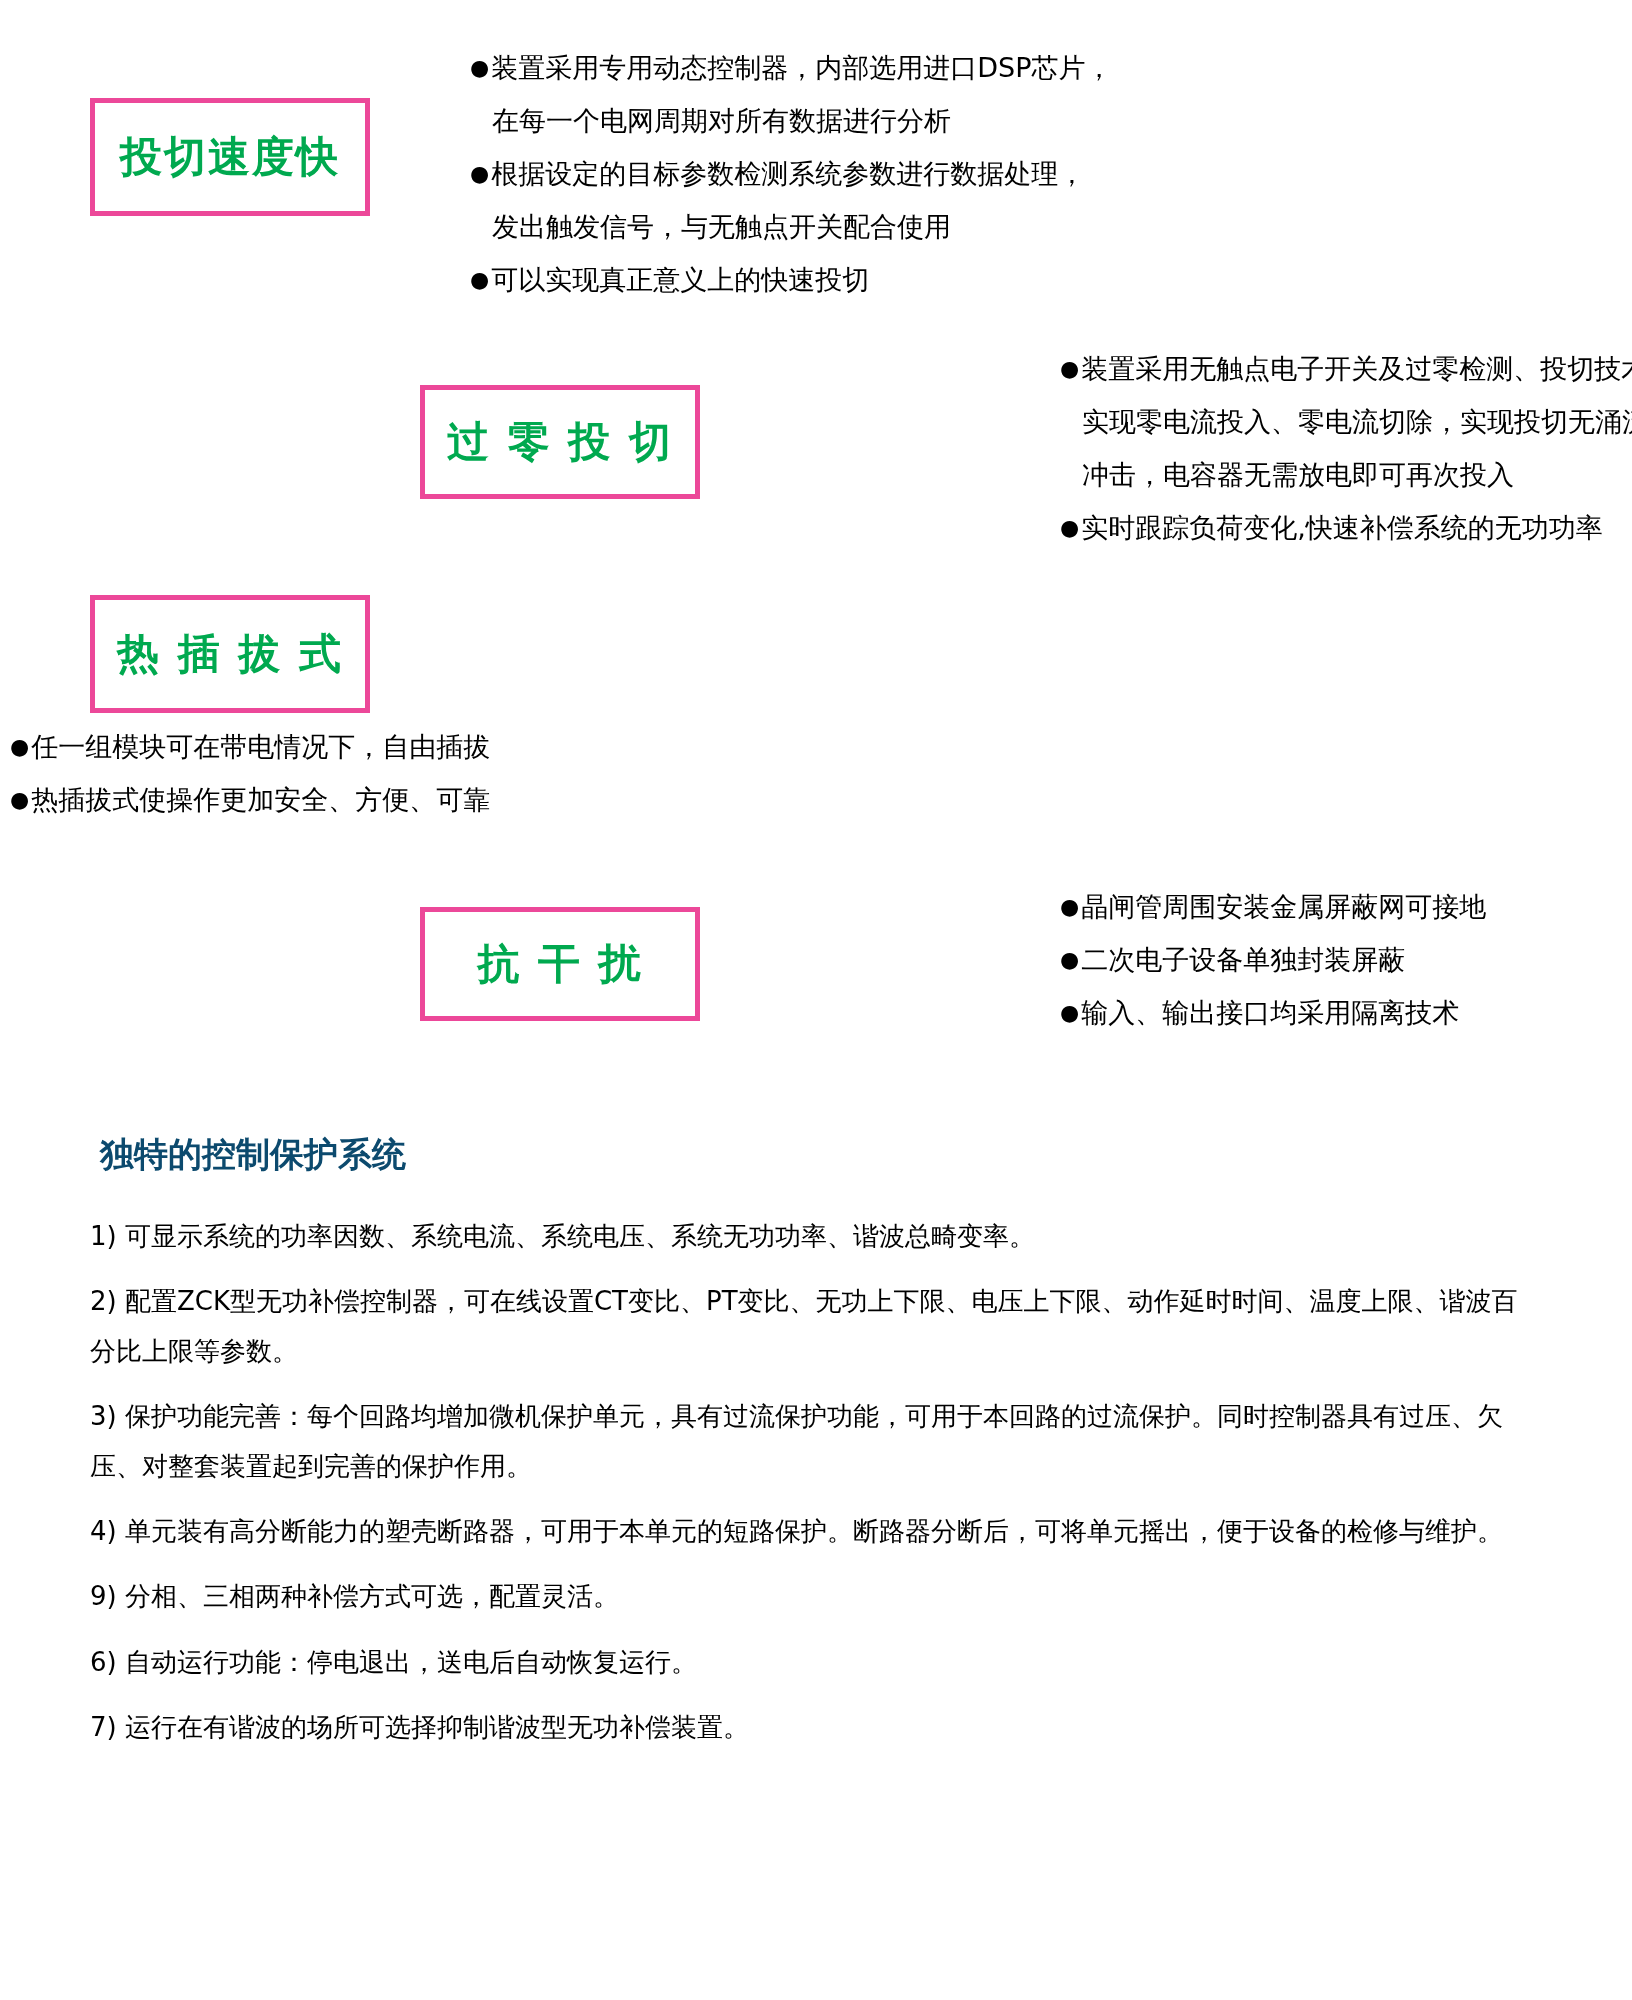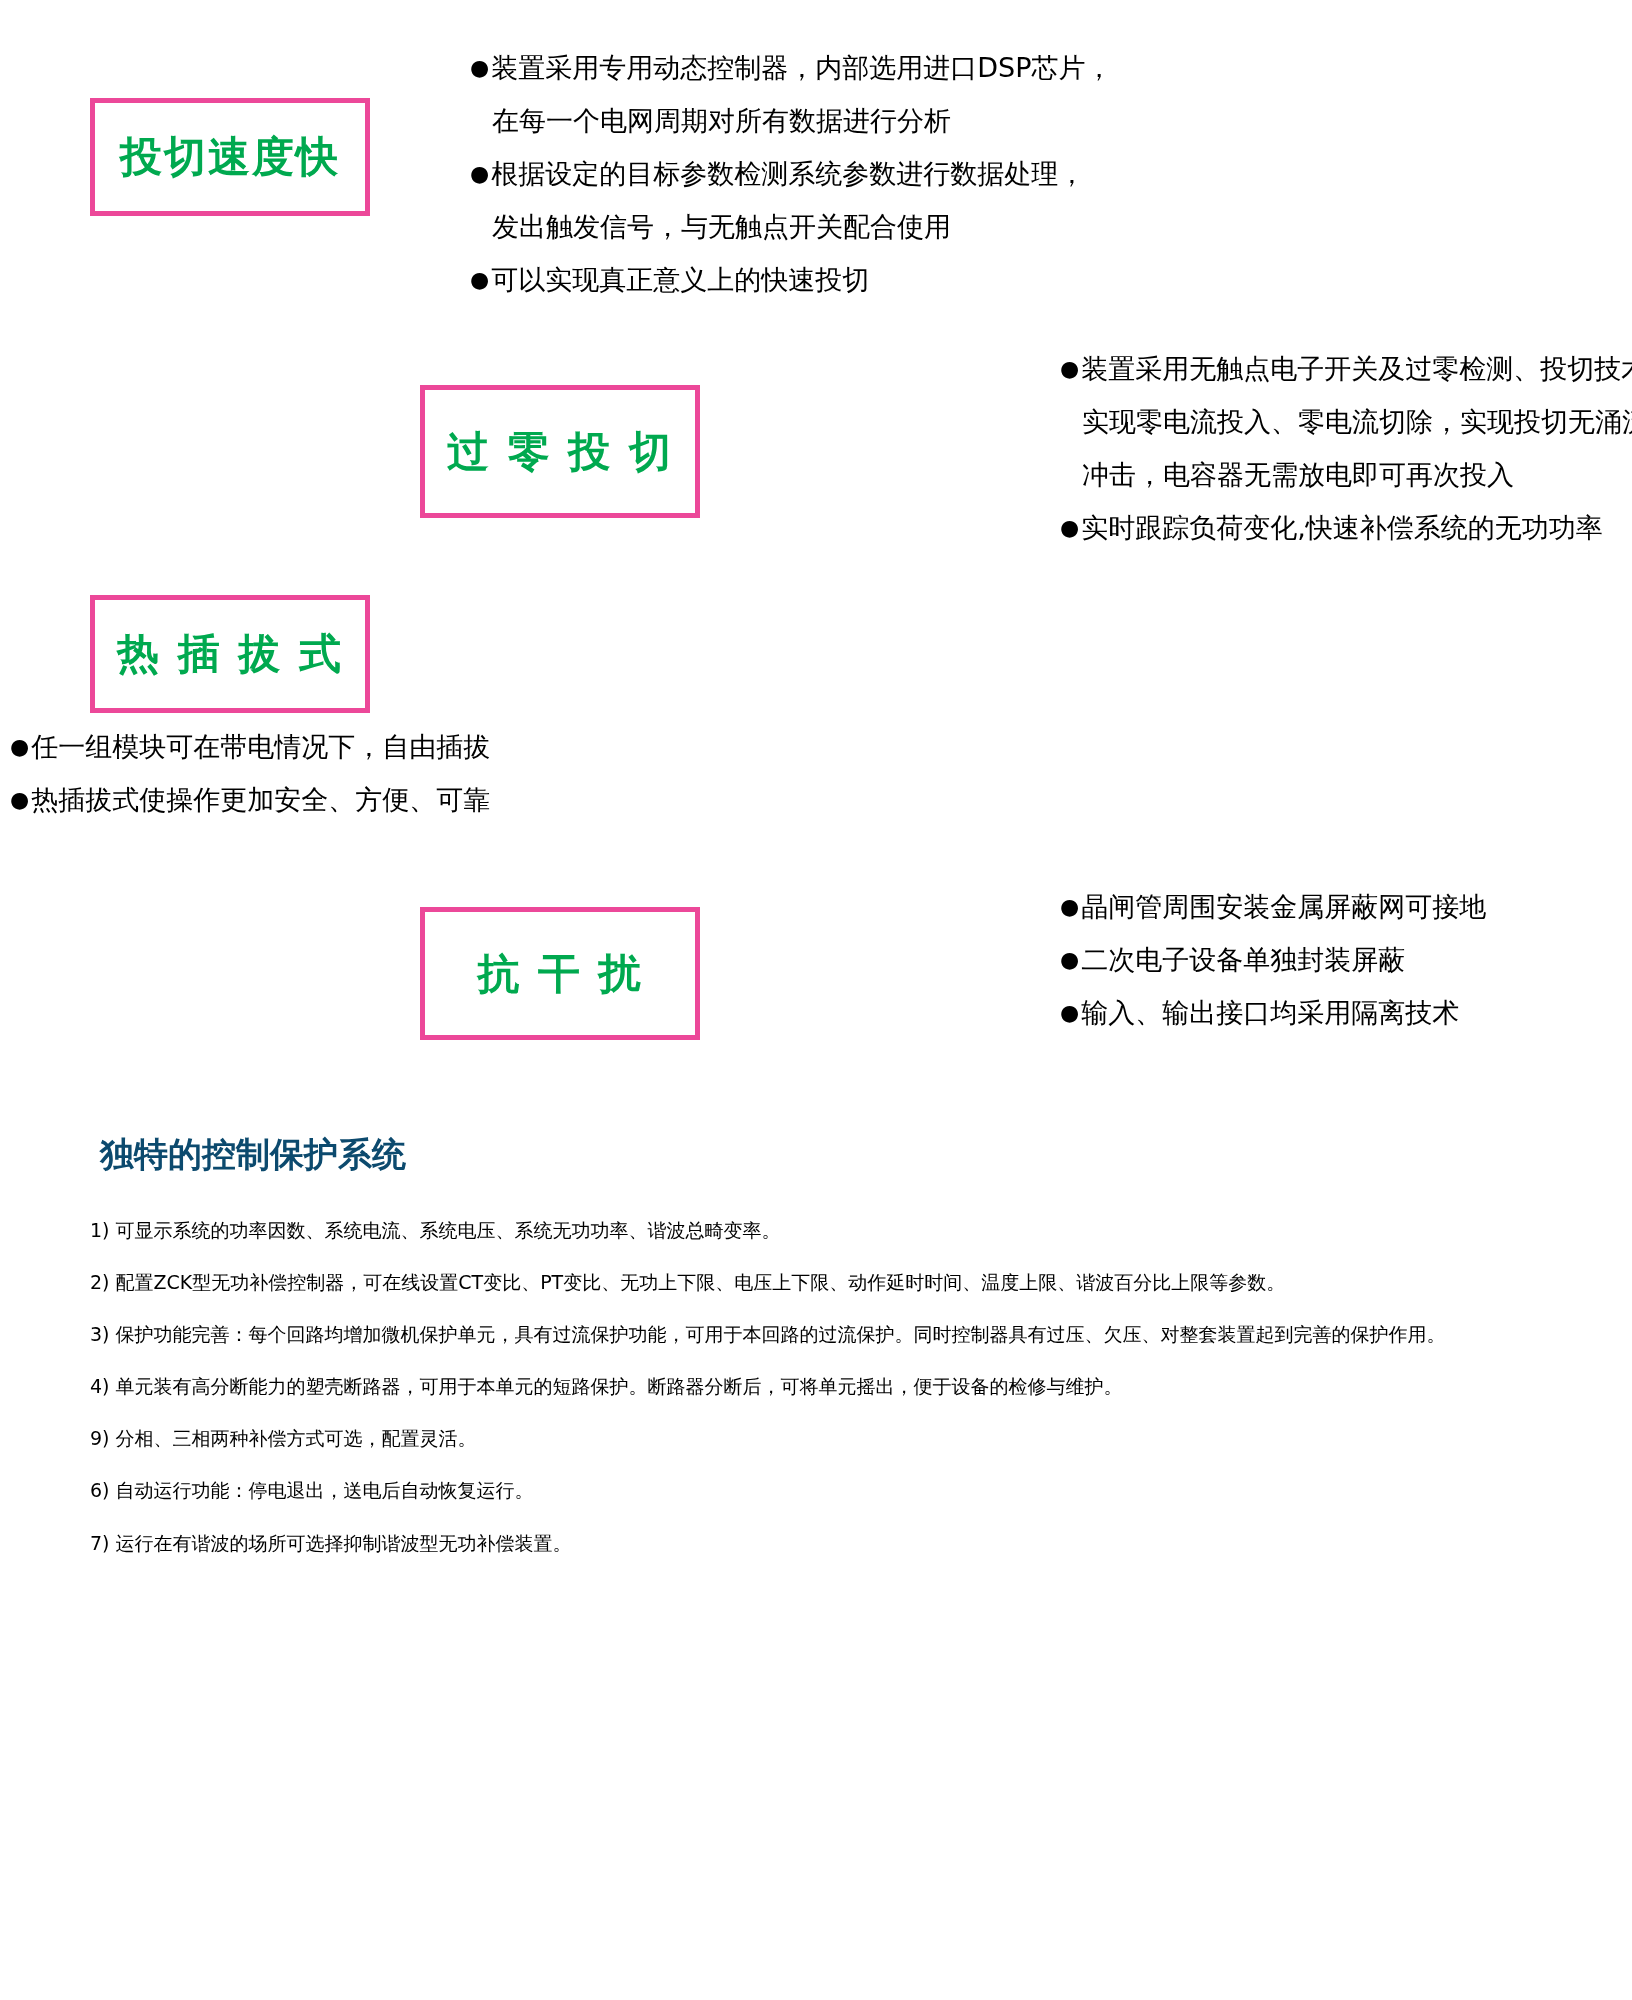--- a/index.html
+++ b/index.html
@@ -45,21 +45,21 @@
     align-items: center;
     justify-content: center;
     font-family: "DejaVu Sans", "Liberation Sans", sans-serif;
   }
   .badge.wide {
     width: 280px;
     height: 118px;
   }
   .badge.mid {
     width: 280px;
-    height: 133px;
+    height: 114px;
   }
   .bullets {
     flex: 1 1 auto;
     padding-left: 10px;
   }
   .bullet {
     font-size: 27px;
     line-height: 1.0;
     margin-bottom: 26px;
     white-space: nowrap;
@@ -78,21 +78,21 @@
   }
 
   
   .section-title {
     color: #0c4a6e;
     font-size: 34px;
     font-weight: bold;
     margin: 0 0 34px 100px;
   }
   .para {
-    font-size: 19px;
+    font-size: 26px;
     line-height: 1.9;
     margin: 0 12px 16px 0;
     padding: 0 95px 0 90px;
     text-align: left;
   }
 </style>
 </head>
 <body>
 
 <div class="page">

